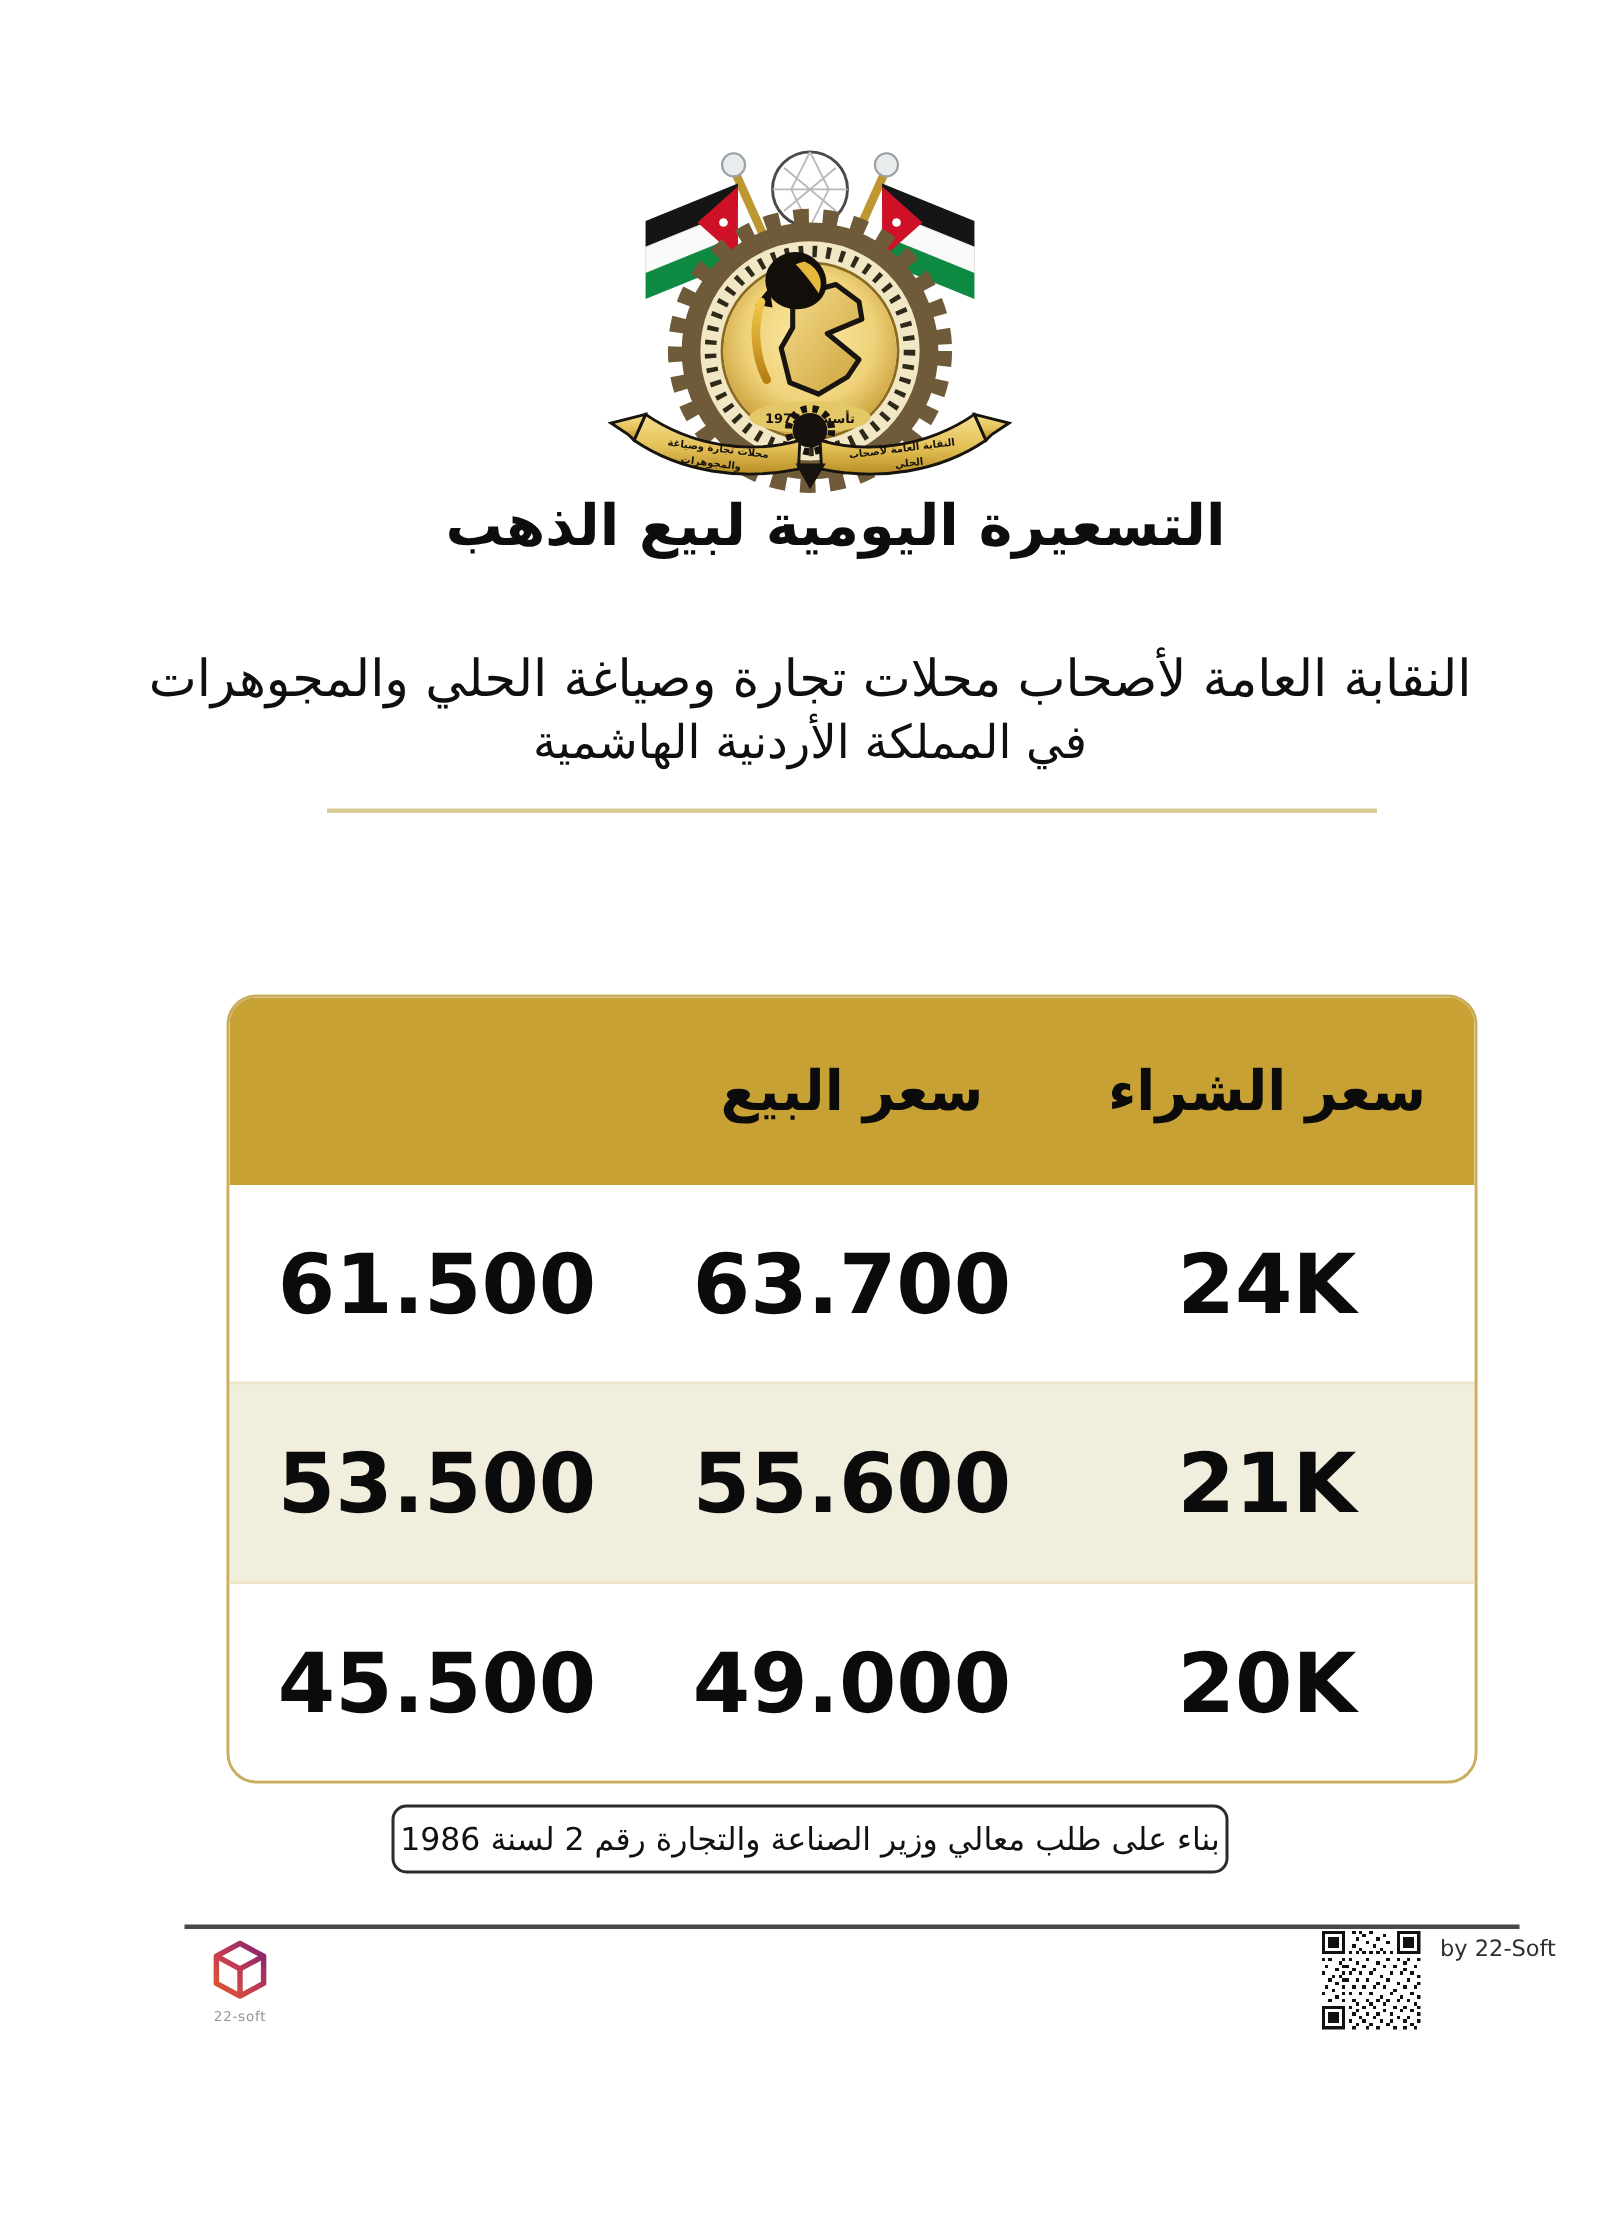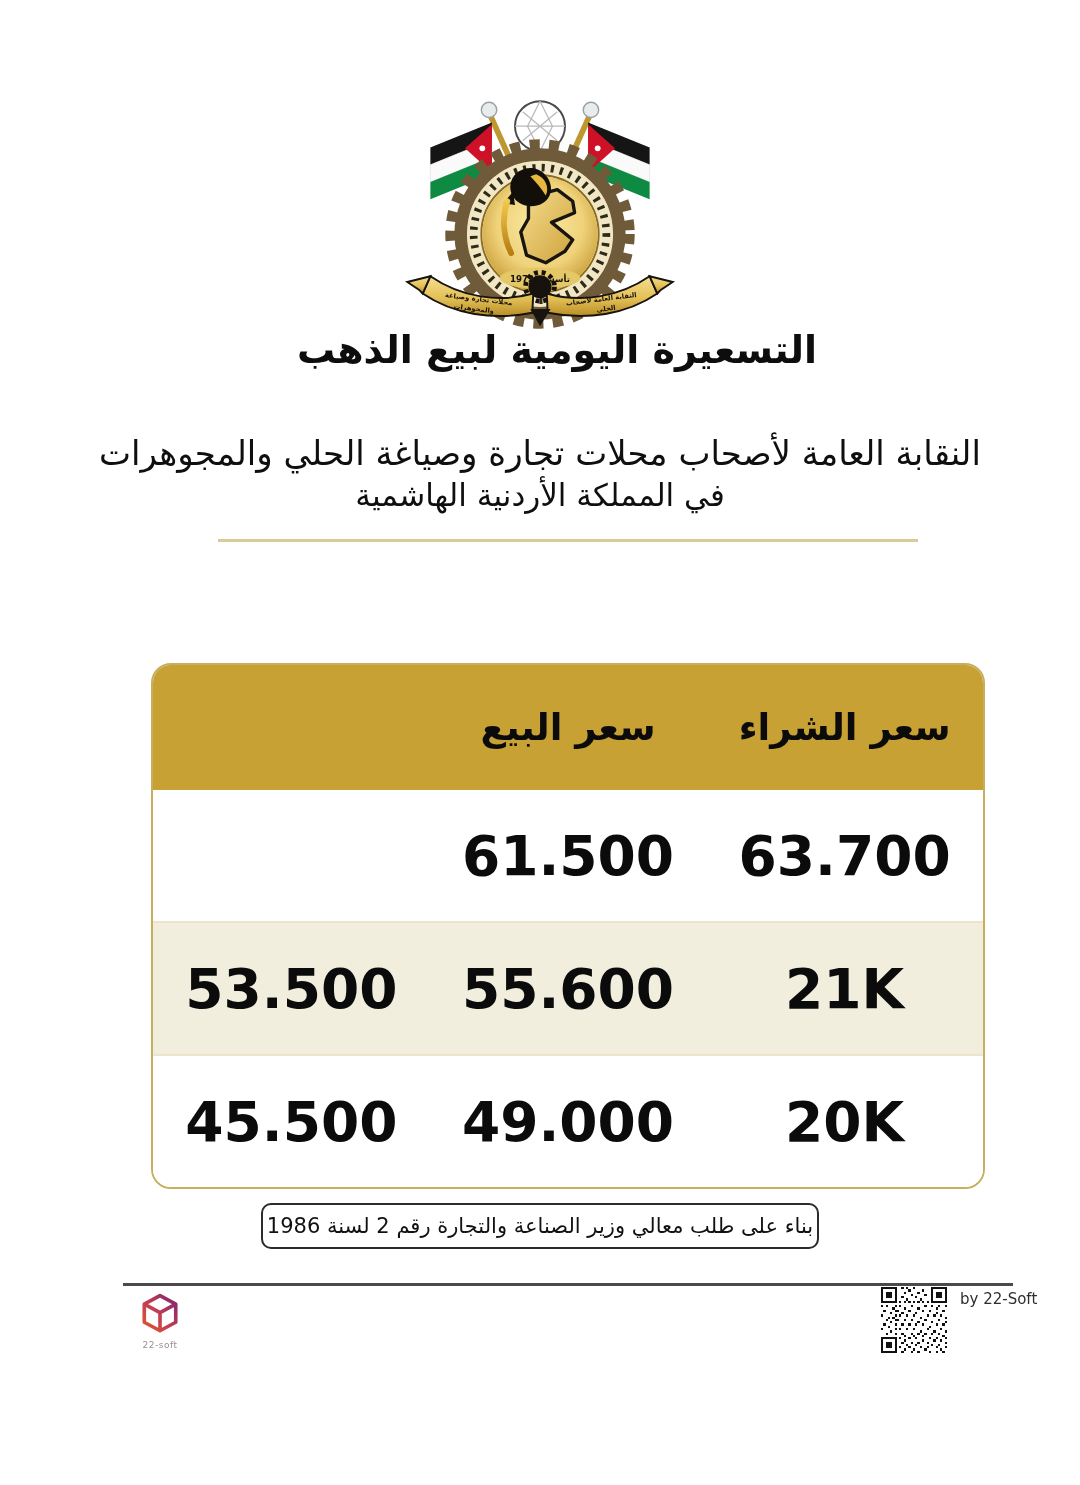--- a/index.html
+++ b/index.html
@@ -153,20 +153,21 @@
   <div class="kingdom abs">في المملكة الأردنية الهاشمية</div>
   <div class="divider"></div>
 
 
   <div class="price-table">
     <div class="thead">
       <div>سعر الشراء</div>
       <div>سعر البيع</div>
     </div>
     <div class="trow">
+      <div>24K</div>
       <div>63.700</div>
       <div>61.500</div>
     </div>
     <div class="trow beige">
       <div>21K</div>
       <div>55.600</div>
       <div>53.500</div>
     </div>
     <div class="trow">
       <div>20K</div>

